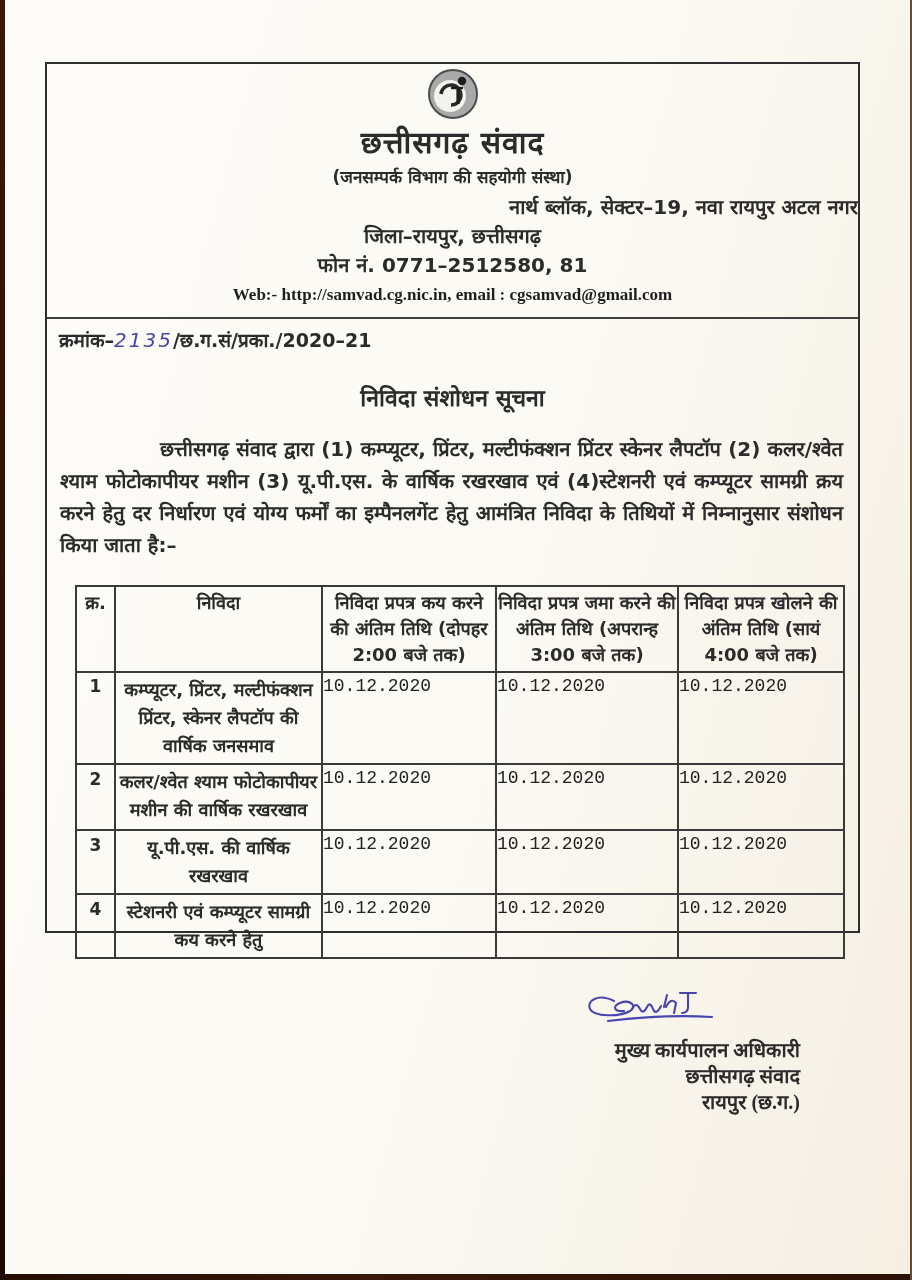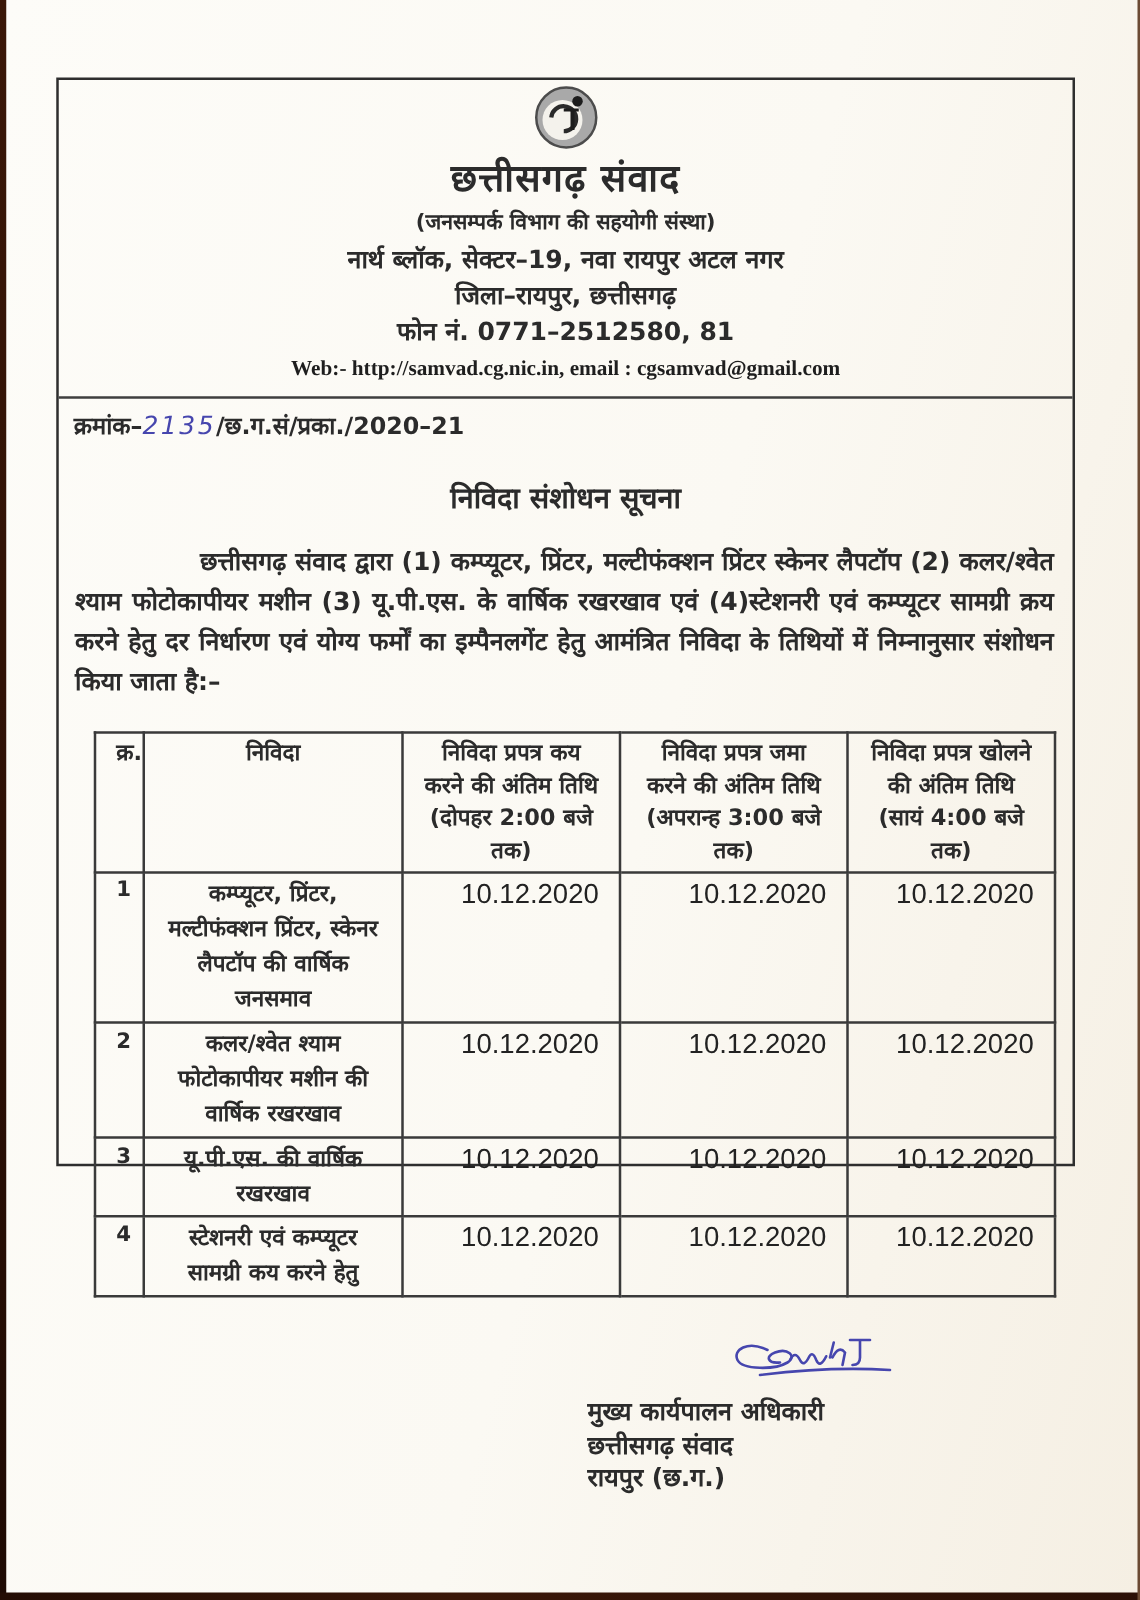--- a/index.html
+++ b/index.html
@@ -31,21 +31,21 @@
   .frame {
     position: absolute; left: 45px; top: 62px;
     width: 815px; height: 871px;
     border: 2px solid #2e2e2e;
     background: transparent;
   }
   .letterhead { text-align: center; }
   .logo-wrap { margin-top: 4px; height: 52px; }
   .org-name { font-size: 30px; font-weight: 700; letter-spacing: 1px; margin-top: 1px; }
   .org-subtitle { font-size: 17px; font-weight: 700; margin-top: 3px; }
-  .org-addr1 { font-size: 20px; font-weight: 700; margin-top: 5px; }
+  .org-addr1 { font-size: 20px; font-weight: 700; margin-top: 5px; text-align: right; }
   .org-addr2 { font-size: 20px; font-weight: 700; margin-top: 2px; }
   .org-phone { font-size: 20px; font-weight: 700; margin-top: 2px; }
   .org-web {
     font-family: "Liberation Serif", serif;
     font-size: 17px; font-weight: 700; margin-top: 7px; color: #1e1e1e;
   }
   .org-web .u { text-underline-offset: 2px; text-align: right; }
   .head-rule { border: 0; border-top: 2px solid #3f3f3f; margin-top: 12px; }
   .ref-line {
     display: flex; justify-content: space-between;
@@ -74,39 +74,40 @@
   }
   table.tender {
     border-collapse: collapse;
     margin: 24px 0 0 28px;
     table-layout: fixed;
     width: 768px;
   }
   table.tender th, table.tender td {
     border: 2px solid #3a3a3a;
     vertical-align: top;
-    padding: 3px 16px;
+    padding: 3px 0;
   }
   table.tender th {
     font-size: 18px; font-weight: 700; line-height: 1.45; text-align: center;
   }
   td.sn { text-align: center; font-size: 17px; font-weight: 700; padding-top: 14px; }
   td.tender-name { text-align: center; font-size: 18px; font-weight: 600; line-height: 1.55; padding-top: 5px; }
   td.date {
-    text-align: right;
-    font-family: Liberation Sans, sans-serif;
-    font-size: 22px; padding-top: 5px; color: #222;
+    text-align: left;
+    font-family: Liberation Mono, monospace;
+    font-size: 18px; padding-top: 5px; color: #222;
   }
   .col-sn { width: 39px; } .col-tender { width: 207px; }
   .col-buy { width: 174px; } .col-submit { width: 182px; } .col-open { width: 166px; }
   .row-1 { height: 91px; } .row-2 { height: 66px; } .row-3 { height: 44px; } .row-4 { height: 48px; }
   .head-row { height: 78px; }
   .sig-block {
     width: 330px; margin: 20px 58px 0 auto;
-    text-align: left;
+    text-align: right;
+    font-family: Liberation Serif, serif;
   }
   .sig-scribble { height: 58px; text-align: center; padding-left: 40px; }
   .sig-line { font-size: 20px; font-weight: 700; line-height: 1.32; }
 </style>
 </head>
 <body>
 
 <div class="sheet">
 
   <div class="frame">

